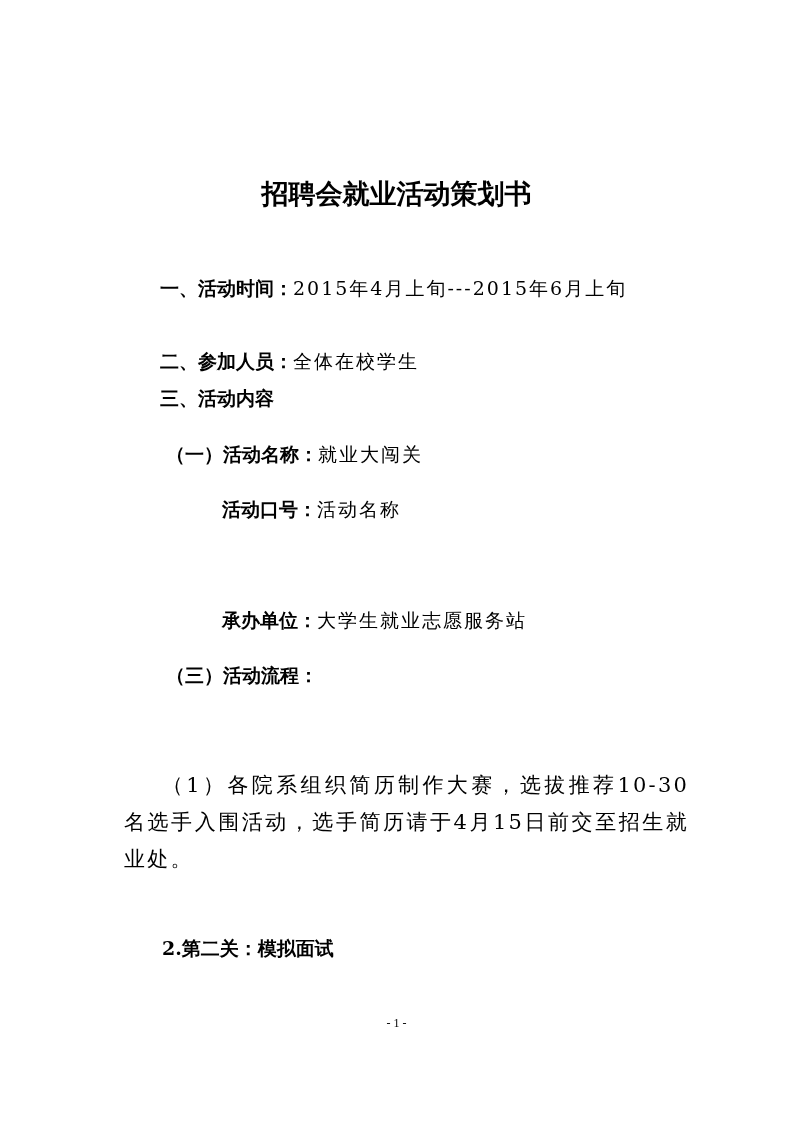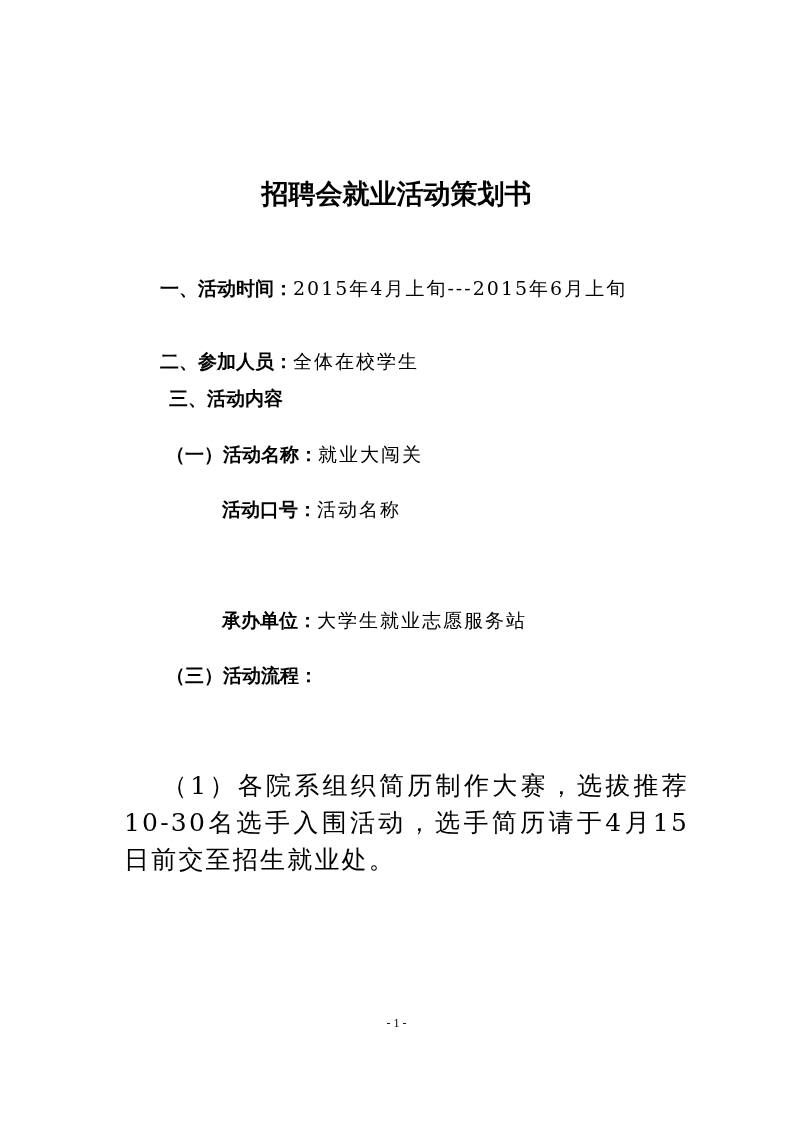--- a/index.html
+++ b/index.html
@@ -51,21 +51,21 @@
     .val {
       font-family: "DejaVu Serif", "Liberation Serif", serif;
       font-weight: normal;
       letter-spacing: 2px;
       margin-top: 29px;
     }
     .para {
       position: absolute;
       left: 124px;
       width: 565px;
-      font-size: 25px;
+      font-size: 21px;
       line-height: 37px;
       text-indent: 38px;
       letter-spacing: 2.2px;
       font-family: "DejaVu Serif", "Liberation Serif", serif;
       text-align: justify;
     }
     .footer {
       position: absolute;
       left: 0;
       width: 793px;
@@ -83,21 +83,21 @@
   <div class="title">招聘会就业活动策划书</div>
 
   <div class="line" style="left:160px; top:274px;">
     <span class="hd">一、活动时间：</span><span class="val">2015年4月上旬---2015年6月上旬</span>
   </div>
 
   <div class="line" style="left:160px; top:347px;">
     <span class="hd">二、参加人员：</span><span class="val">全体在校学生</span>
   </div>
 
-  <div class="line" style="left:169px; top:384px;text-align:right;">
+  <div class="line" style="left:160px; top:384px;text-align:right;">
     <span class="hd">三、活动内容</span>
   </div>
 
   <div class="line" style="left:166px; top:440px;">
     <span class="hd-serif">（一）</span><span class="hd-serif">活动名称：</span><span class="val">就业大闯关</span>
   </div>
 
   <div class="line" style="left:222px; top:495px;">
     <span class="hd-serif">活动口号：</span><span class="val">活动名称</span>
   </div>
@@ -107,16 +107,17 @@
     <span class="hd-serif">承办单位：</span><span class="val">大学生就业志愿服务站</span>
   </div>
 
   <div class="line" style="left:166px; top:661px;">
     <span class="hd-serif">（三）</span><span class="hd-serif">活动流程：</span>
   </div>
 
 
   <div class="para" style="top:767px;">（1）各院系组织简历制作大赛，选拔推荐10-30名选手入围活动，选手简历请于4月15日前交至招生就业处。</div>
 
+  <div class="line hd-serif" style="left:162px; top:934px;">2.第二关：模拟面试</div>
 
   <div class="footer">- 1 -</div>
 
 </div>
 
 </body></html>

